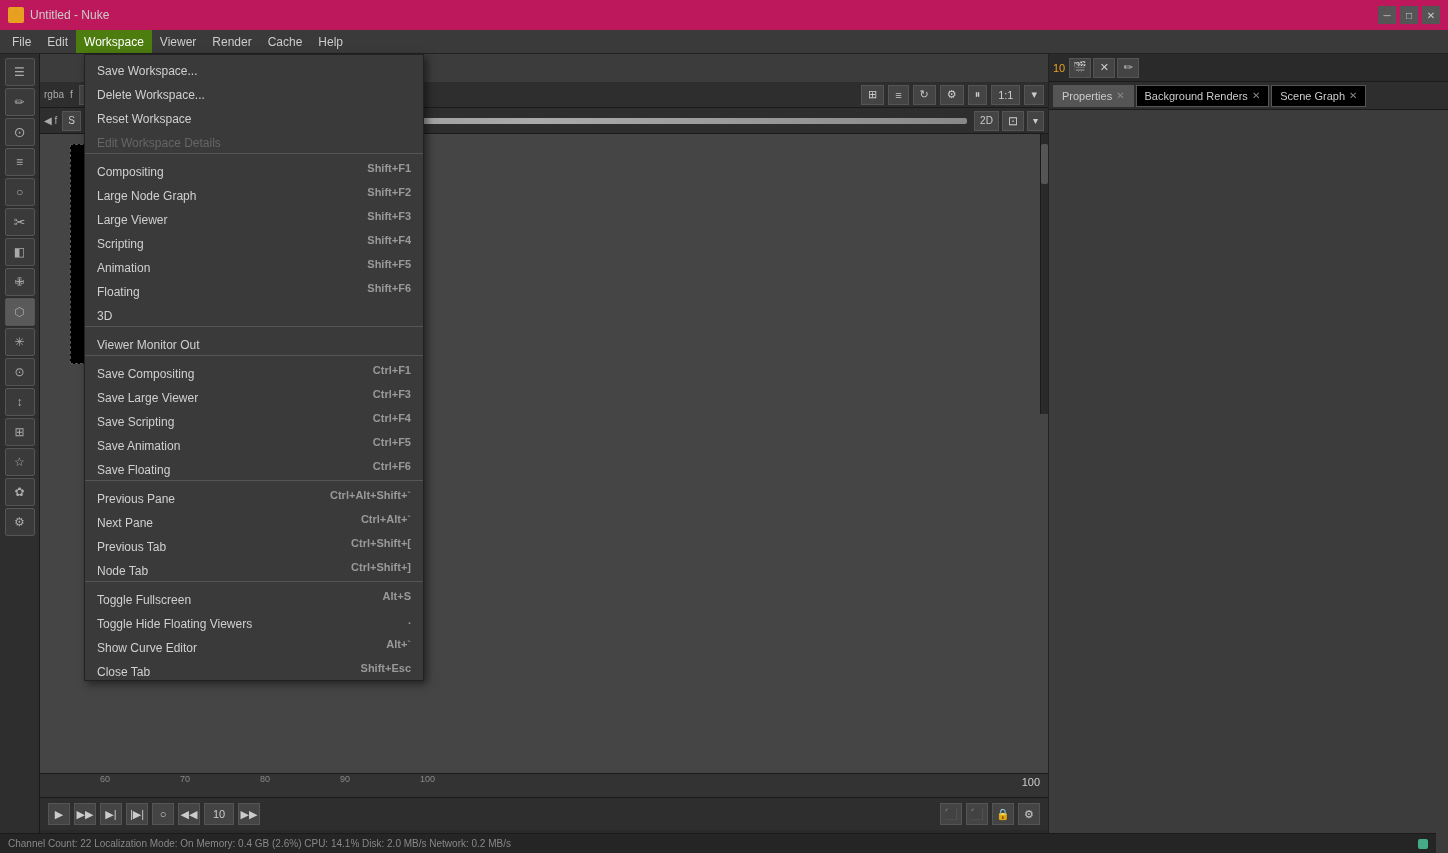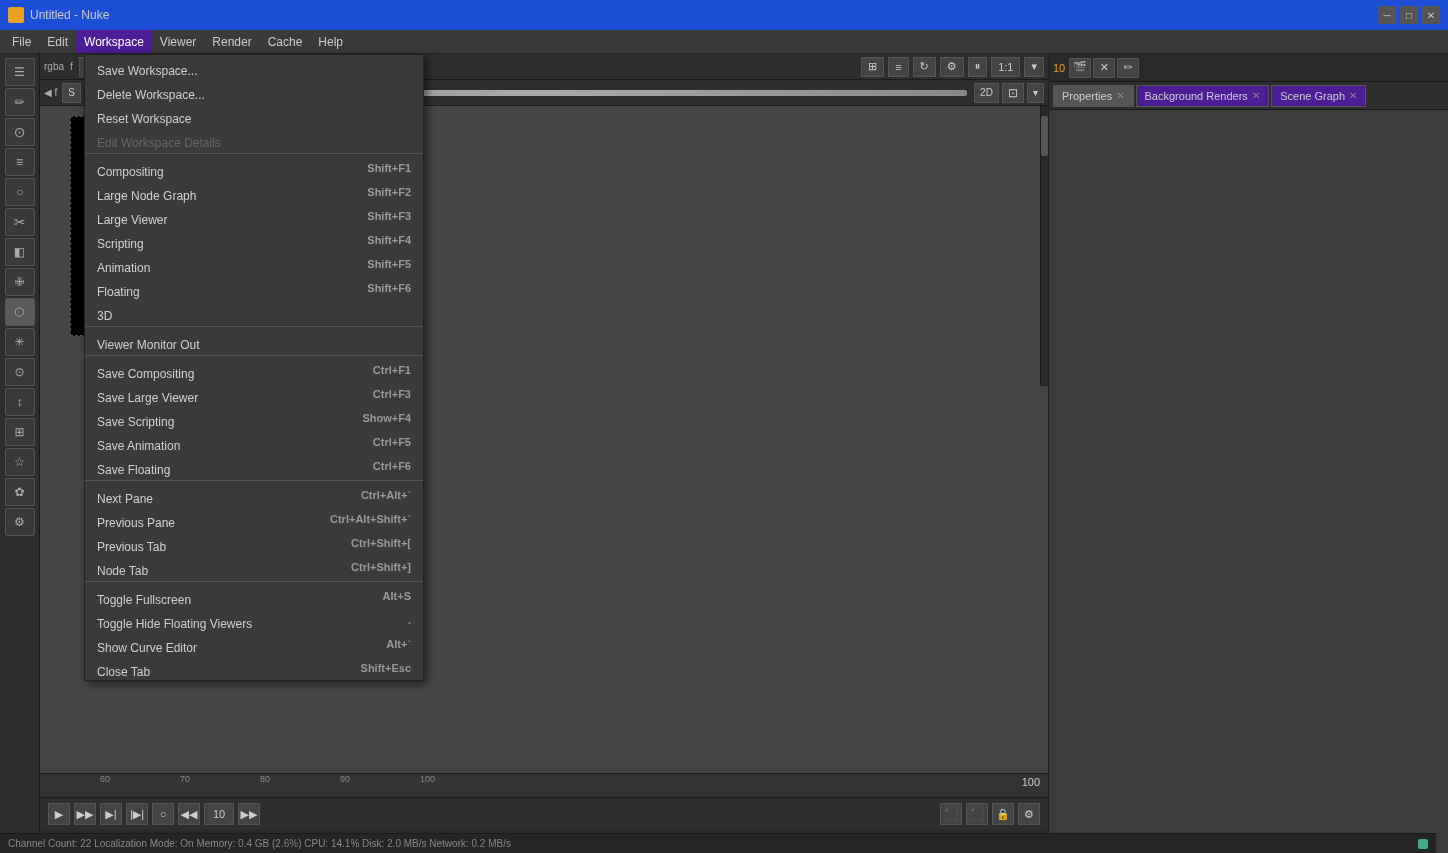--- a/index.html
+++ b/index.html
@@ -10,21 +10,21 @@
       font-family: 'Segoe UI', Arial, sans-serif;
       font-size: 12px;
       color: #d0d0d0;
       overflow: hidden;
       position: relative;
     }
 
     
     #title-bar {
       height: 30px;
-      background: #1d4ed8;
+      background: #be185d;
       display: flex;
       align-items: center;
       padding: 0 8px;
       position: relative;
     }
     #title-bar .app-icon {
       width: 16px;
       height: 16px;
       background: #e8a020;
       border-radius: 2px;
@@ -71,21 +71,21 @@
     .menu-item {
       padding: 10px 8px;
       cursor: pointer;
       color: #ccc;
       font-size: 12px;
       height: 100%;
       display: flex;
       align-items: center;
     }
     .menu-item.active-menu {
-      background: #4c1d95;
+      background: #4d7c0f;
       color: #fff;
     }
 
     
     #main-layout {
       display: flex;
       height: calc(853px - 30px - 24px);
       position: relative;
     }
 
@@ -115,20 +115,21 @@
     }
     .toolbar-btn.selected { background: #5a5a5a; }
 
     
     #content-area {
       flex: 1;
       display: flex;
       flex-direction: column;
       background: #3c3c3c;
       position: relative;
+      margin-top: 28px;
     }
 
     
     #viewer-toolbar {
       height: 26px;
       background: #2e2e2e;
       display: flex;
       align-items: center;
       padding: 0 4px;
       gap: 4px;
@@ -167,21 +168,21 @@
       background: #2e2e2e;
       display: flex;
       align-items: center;
       padding: 0 4px;
       gap: 2px;
       border-bottom: 1px solid #1a1a1a;
     }
     .panel-tab {
       height: 22px;
       padding: 0 8px;
-      background: #4c1d95;
+      background: #000000;
       border: 1px solid #555;
       color: #ccc;
       font-size: 11px;
       cursor: pointer;
       display: flex;
       align-items: center;
       gap: 4px;
     }
     .panel-tab.active { background: #555; }
     .tab-close {
@@ -533,38 +534,38 @@
   <div class="dd-item">
     <span class="dd-label">Save Compositing</span>
     <span class="dd-shortcut">Ctrl+F1</span>
   </div>
   <div class="dd-item">
     <span class="dd-label">Save Large Viewer</span>
     <span class="dd-shortcut">Ctrl+F3</span>
   </div>
   <div class="dd-item">
     <span class="dd-label">Save Scripting</span>
-    <span class="dd-shortcut">Show+F4</span>
+    <span class="dd-shortcut">Ctrl+F4</span>
   </div>
   <div class="dd-item">
     <span class="dd-label">Save Animation</span>
     <span class="dd-shortcut">Ctrl+F5</span>
   </div>
   <div class="dd-item">
     <span class="dd-label">Save Floating</span>
     <span class="dd-shortcut">Ctrl+F6</span>
   </div>
   <div class="dd-separator"></div>
   <div class="dd-item">
+    <span class="dd-label">Previous Pane</span>
+    <span class="dd-shortcut">Ctrl+Alt+Shift+`</span>
+  </div>
+  <div class="dd-item">
     <span class="dd-label">Next Pane</span>
     <span class="dd-shortcut">Ctrl+Alt+`</span>
-  </div>
-  <div class="dd-item">
-    <span class="dd-label">Previous Pane</span>
-    <span class="dd-shortcut">Ctrl+Alt+Shift+`</span>
   </div>
   <div class="dd-item">
     <span class="dd-label">Previous Tab</span>
     <span class="dd-shortcut">Ctrl+Shift+[</span>
   </div>
   <div class="dd-item">
     <span class="dd-label">Node Tab</span>
     <span class="dd-shortcut">Ctrl+Shift+]</span>
   </div>
   <div class="dd-separator"></div>

